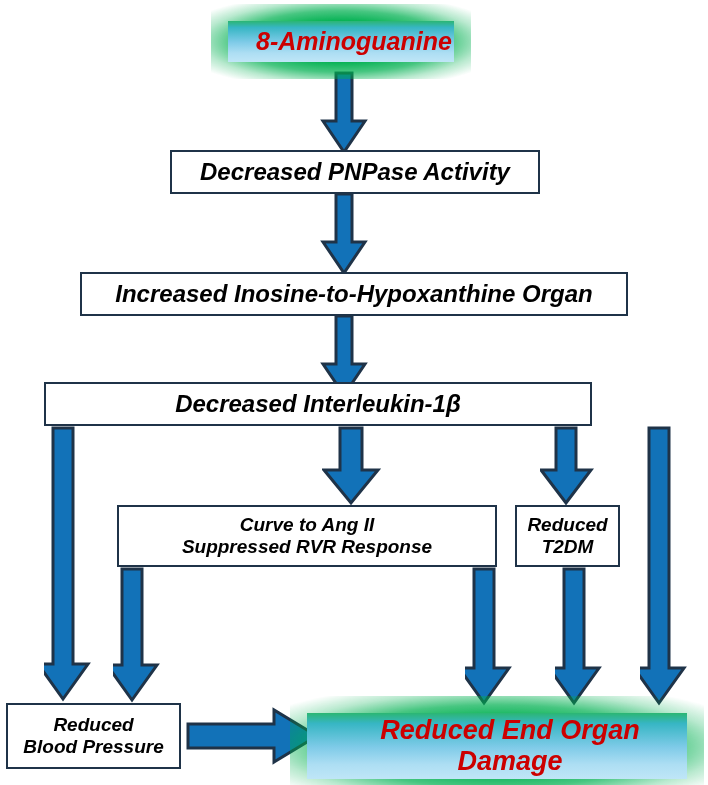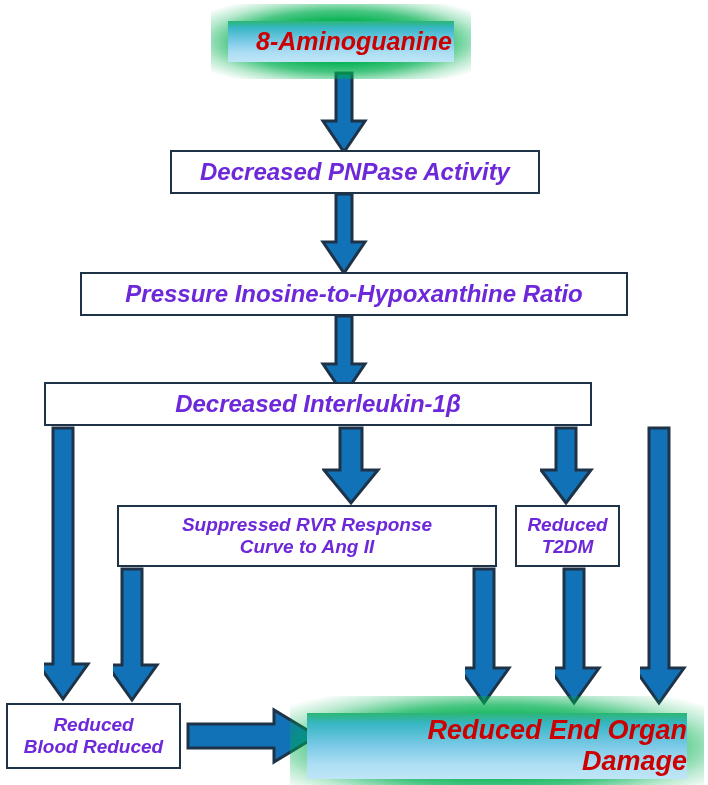--- a/index.html
+++ b/index.html
@@ -23,21 +23,21 @@
     position: absolute;
     box-sizing: border-box;
     background: #ffffff;
     border: 2.5px solid #1f3348;
     display: flex;
     align-items: center;
     justify-content: center;
     text-align: center;
     font-style: italic;
     font-weight: bold;
-    color: #6d28d9;
+    color: #000000;
     line-height: 1.18;
     z-index: 4;
   }
 
   
   .glow-wrap {
     position: absolute;
     box-sizing: border-box;
     z-index: 6;
     display: flex;
@@ -49,21 +49,21 @@
     filter: blur(0.2px);
   }
   .glow-inner {
     box-sizing: border-box;
     width: calc(100% - 34px);
     height: calc(100% - 34px);
     background: linear-gradient(to bottom, #2bb673 0%, #37b6c4 16%, #7fcbe8 52%, #addef3 78%, #bfe6f7 100%);
     display: flex;
     align-items: center;
     justify-content: center;
-    text-align: right;
+    text-align: center;
     font-style: italic;
     font-weight: bold;
     color: #cc0000;
     letter-spacing: 0px;
     padding-left: 26px;
   }
 
   
   .arrow {
     position: absolute;
@@ -96,21 +96,21 @@
     <span>Decreased PNPase Activity</span>
   </div>
 
   <div class="arrow" style="left:320px; top:192px; width:48px; height:84px;">
     <svg viewBox="0 0 48 84" width="48" height="84" preserveAspectRatio="none">
       <polygon points="16,2 32,2 32,50 45,50 24,81 3,50 16,50"></polygon>
     </svg>
   </div>
 
   <div class="node" style="left:80px; top:272px; width:548px; height:44px; font-size:24px;">
-    <span>Pressure Inosine-to-Hypoxanthine Ratio</span>
+    <span>Increased Inosine-to-Hypoxanthine Organ</span>
   </div>
 
   <div class="arrow" style="left:320px; top:314px; width:48px; height:84px;">
     <svg viewBox="0 0 48 84" width="48" height="84" preserveAspectRatio="none">
       <polygon points="16,2 32,2 32,50 45,50 24,81 3,50 16,50"></polygon>
     </svg>
   </div>
 
   <div class="node" style="left:44px; top:382px; width:548px; height:44px; font-size:24px;">
     <span>Decreased Interleukin-1β</span>
@@ -134,22 +134,22 @@
     </svg>
   </div>
 
   <div class="arrow" style="left:640px; top:426px; width:56px; height:280px;">
     <svg viewBox="0 0 56 280" width="56" height="280" preserveAspectRatio="none">
       <polygon points="9,2 29,2 29,242 44,242 19,277 -6,242 9,242"></polygon>
     </svg>
   </div>
 
   <div class="node" style="left:117px; top:505px; width:380px; height:62px; font-size:19px; flex-direction:column;">
+    <span>Curve to Ang II</span>
     <span>Suppressed RVR Response</span>
-    <span>Curve to Ang II</span>
   </div>
 
   <div class="node" style="left:515px; top:505px; width:105px; height:62px; font-size:19px; flex-direction:column;">
     <span>Reduced</span>
     <span>T2DM</span>
   </div>
 
   <div class="arrow" style="left:113px; top:567px; width:48px; height:136px;">
     <svg viewBox="0 0 48 136" width="48" height="136" preserveAspectRatio="none">
       <polygon points="9,2 29,2 29,98 44,98 19,133 -6,98 9,98"></polygon>
@@ -163,21 +163,21 @@
   </div>
 
   <div class="arrow" style="left:555px; top:567px; width:48px; height:139px;">
     <svg viewBox="0 0 48 139" width="48" height="139" preserveAspectRatio="none">
       <polygon points="9,2 29,2 29,101 44,101 19,136 -6,101 9,101"></polygon>
     </svg>
   </div>
 
   <div class="node" style="left:6px; top:703px; width:175px; height:66px; font-size:19px; flex-direction:column;">
     <span>Reduced</span>
-    <span>Blood Reduced</span>
+    <span>Blood Pressure</span>
   </div>
 
   <div class="arrow" style="left:186px; top:707px; width:134px; height:58px;">
     <svg viewBox="0 0 134 58" width="134" height="58" preserveAspectRatio="none">
       <polygon points="2,17 88,17 88,3 131,29 88,55 88,41 2,41"></polygon>
     </svg>
   </div>
 
   <div class="glow-wrap" style="left:290px; top:696px; width:414px; height:100px;">
     <div class="glow-inner" style="font-size:27px;">Reduced End Organ Damage</div>

